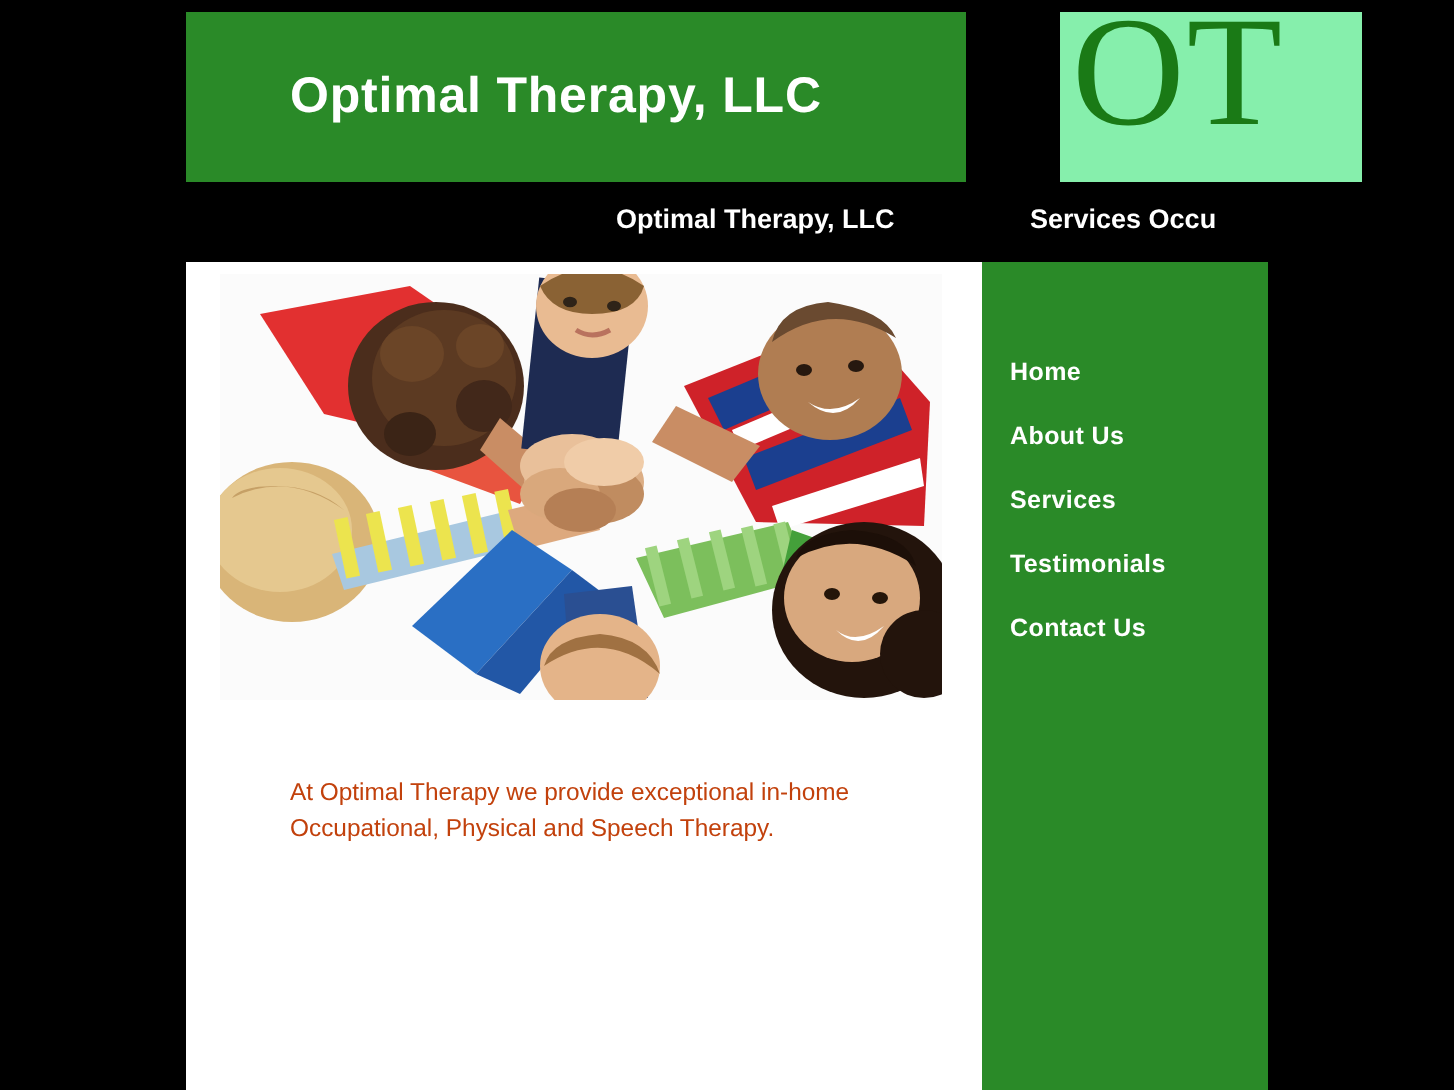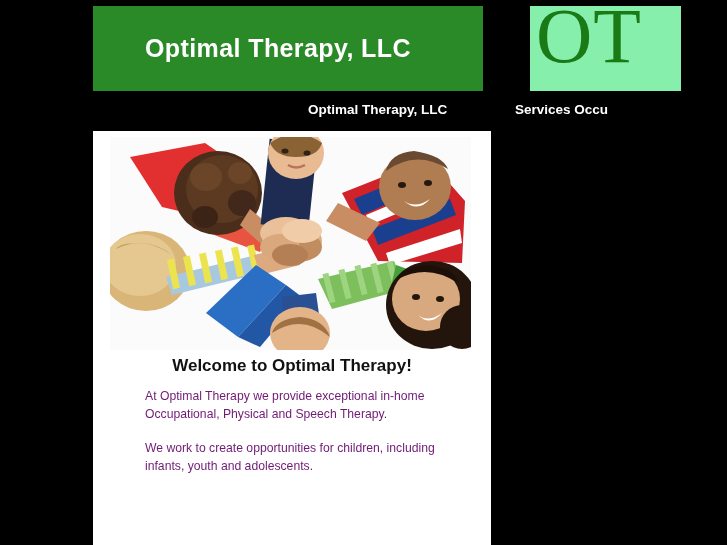--- a/index.html
+++ b/index.html
@@ -169,21 +169,21 @@
   #body-copy {
     position: absolute;
     left: 52px;
     top: 257px;
     width: 330px;
   }
   #body-copy p {
     margin: 0 0 17px 0;
     font-size: 12.2px;
     line-height: 1.45;
-    color: #701a75;
+    color: #c2410c;
   }
 </style>
 </head>
 <body>
 
 <div id="page">
 
   <div id="header-band">
     <div id="header-green"></div>
     <div id="site-title">Optimal Therapy, LLC</div>
@@ -275,24 +275,29 @@
 
           <ellipse cx="182" cy="104" rx="30" ry="20" fill="#dcae85"></ellipse>
           <ellipse cx="176" cy="96" rx="26" ry="16" fill="#e9c09a"></ellipse>
           <ellipse cx="188" cy="110" rx="24" ry="15" fill="#c08c60"></ellipse>
           <ellipse cx="170" cy="110" rx="20" ry="13" fill="#d9a87c"></ellipse>
           <ellipse cx="192" cy="94" rx="20" ry="12" fill="#f0cca8"></ellipse>
           <ellipse cx="180" cy="118" rx="18" ry="11" fill="#b57f55"></ellipse>
         </svg>
       </div>
 
-      <div id="welcome-heading">Welcome to Optimal Therapy!</div>
 
       <div id="body-copy">
         <p>At Optimal Therapy we provide exceptional in-home Occupational, Physical and Speech Therapy.</p>
-        <p>We work to create opportunities for children, including infants, youth and adolescents.</p>
       </div>
 
     </div>
 
+    <div id="sidebar">
+      <div class="nav-item" style="top:48px;">Home</div>
+      <div class="nav-item" style="top:80px;">About Us</div>
+      <div class="nav-item" style="top:112px;">Services</div>
+      <div class="nav-item" style="top:144px;">Testimonials</div>
+      <div class="nav-item" style="top:176px;">Contact Us</div>
+    </div>
 
   </div>
 </div>
 
 </body></html>

